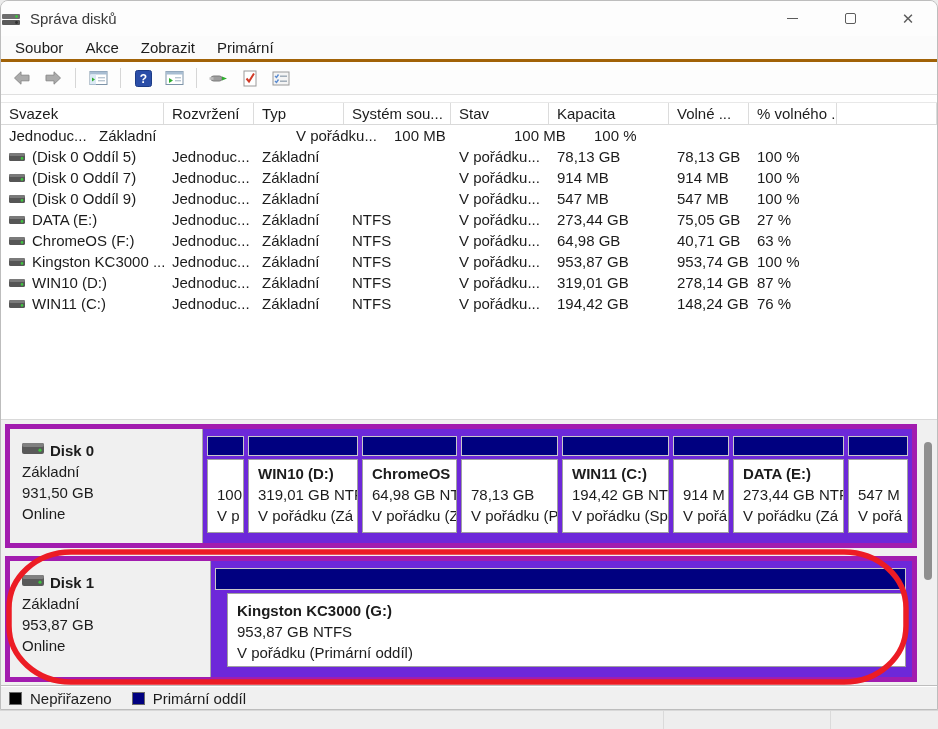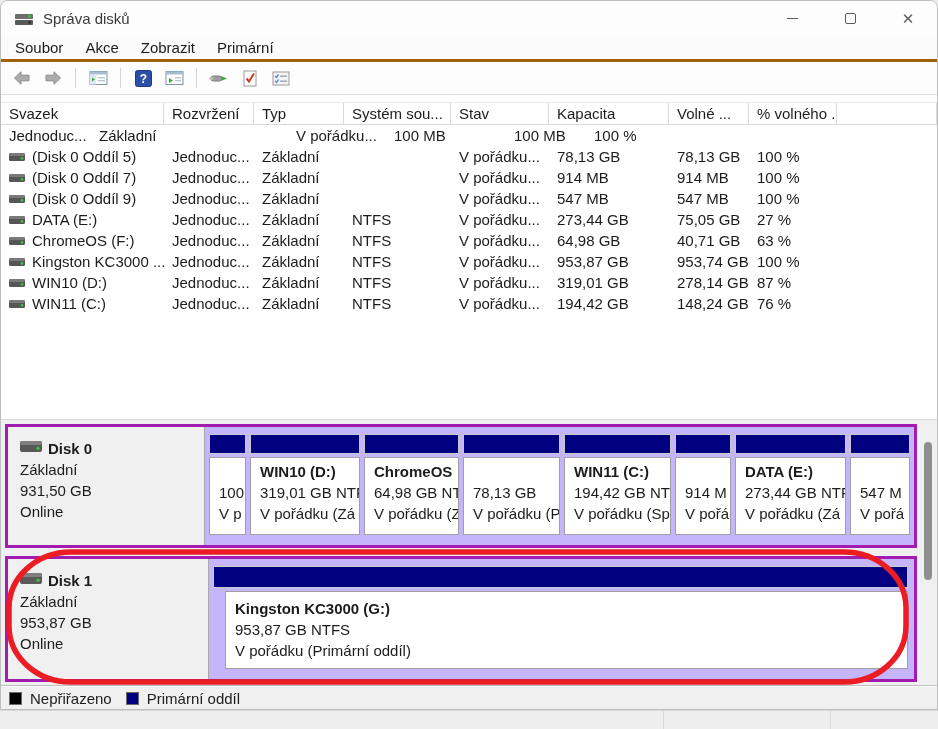--- a/index.html
+++ b/index.html
@@ -1,20 +1,20 @@
 <!DOCTYPE html>
 <html><head>
 <meta charset="utf-8">
 <style>
   * { margin:0; padding:0; box-sizing:border-box; }
   body { font-family:"Liberation Sans", sans-serif; background:#ececec; width:938px; height:729px; overflow:hidden; position:relative; color:#1c1c1c; }
   .window { position:absolute; left:0; top:0; width:938px; height:710px; background:#f0f0f0; border:1px solid #bdbdbd; border-radius:8px 8px 0 0; overflow:hidden; }
 
   
-  .titlebar { height:35px; background:#fdfdfd; display:flex; align-items:center; padding-left:13px; }
+  .titlebar { height:35px; background:#fdfdfd; display:flex; align-items:center; }
   .title-icon { width:20px; height:16px; margin-right:9px; }
   .title-text { font-size:15px; color:#3a3a3a; flex:1; }
   .win-controls { display:flex; height:100%; }
   .win-btn { width:58px; height:100%; display:flex; align-items:center; justify-content:center; color:#5c5c5c; }
   .min-glyph { width:11px; border-top:1px solid #5c5c5c; }
   .max-glyph { width:11px; height:11px; border:1px solid #5c5c5c; border-radius:2px; }
   .close-glyph { font-size:15px; line-height:1; }
 
   
   .menubar { height:26px; background:#fbfbfb; display:flex; align-items:center; padding-left:3px; border-bottom:3px solid #a16207; }
@@ -30,21 +30,21 @@
   .thead { display:flex; height:23px; border-bottom:1px solid #d9d9d9; border-top:1px solid #e8e8e8; align-items:center; }
   .thead .cell { border-right:1px solid #dcdcdc; height:100%; display:flex; align-items:center; }
   .trow { display:flex; height:21px; align-items:center; }
   .cell { padding-left:8px; font-size:15px; white-space:nowrap; overflow:hidden; }
   .c1{width:163px}.c2{width:90px}.c3{width:90px}.c4{width:107px}.c5{width:98px}.c6{width:120px}.c7{width:80px}.c8{width:88px}.c9{flex:1}
   .vol-name { display:flex; align-items:center; gap:7px; }
   .drive-ico { flex:0 0 auto; }
 
   
   .graphpane { position:relative; height:290px; background:#f0f0f0; border-top:1px solid #d9d9d9; }
-  .disk-row { position:absolute; left:4px; right:20px; border:3px solid #a21caf; background:#c4b5fd; display:flex; }
+  .disk-row { position:absolute; left:4px; right:20px; border:5px solid #a21caf; background:#6d28d9; display:flex; }
   .disk-row.r0 { top:4px; height:124px; }
   .disk-row.r1 { top:136px; height:126px; }
   .disk-label { width:201px; border-right:1px solid #a8a8a8; background:#f0f0f0; padding:11px 0 0 12px; font-size:15px; line-height:21px; }
   .disk-label .dl-head { display:flex; align-items:center; gap:8px; font-weight:bold; padding-left:28px; position:relative; }
   .disk-label .dl-head svg { position:absolute; left:0; top:2px; }
   .disk-field { flex:1; display:flex; padding:7px 4px 10px 4px; gap:4px; }
   .part { display:flex; flex-direction:column; }
   .part-head { height:20px; background:#000080; border:1px solid #c9c9c9; }
   .part-body { margin-top:3px; flex:1; background:#ffffff; border:1px solid #a0a0a0; padding:3px 0 0 9px; overflow:hidden; }
   .pline { font-size:15px; line-height:21px; white-space:nowrap; overflow:hidden; }
@@ -53,21 +53,21 @@
   .r0 .pw4{width:107px}.r0 .pw5{width:56px}.r0 .pw6{width:111px}.r0 .pw7{width:60px}
   .r1 .pw0{flex:1; margin-right:2px;}
   .r1 .part-head{height:22px;}
   .r1 .part-body{padding-top:6px;margin-left:12px;}
 
   
   .vscroll { position:absolute; right:1px; top:2px; bottom:26px; width:16px; }
   .vthumb { position:absolute; left:4px; top:20px; width:8px; height:138px; background:#8f8f8f; border-radius:4px; }
 
   
-  .legend { position:absolute; left:0; right:0; bottom:0; height:23px; background:#f0f0f0; border-top:1px solid #ffffff; box-shadow:0 -1px 0 #bdbdbd; display:flex; align-items:center; padding-left:8px; gap:14px; }
+  .legend { position:absolute; left:0; right:0; bottom:0; height:23px; background:#f0f0f0; border-top:1px solid #ffffff; box-shadow:0 -1px 0 #bdbdbd; display:flex; align-items:center; padding-left:8px; gap:20px; }
   .leg-item { display:flex; align-items:center; gap:8px; font-size:15px; }
   .leg-swatch { width:13px; height:13px; border:1px solid #6a6a6a; }
   .sw-unalloc { background:#000000; }
   .sw-primary { background:#000080; }
 
   
   .desktop-strip { position:absolute; left:0; top:710px; width:938px; height:19px; background:#eeeeee; border-top:1px solid #d8d8d8; }
   .ds-div { position:absolute; top:0; bottom:0; width:1px; background:#dadada; }
 
   

